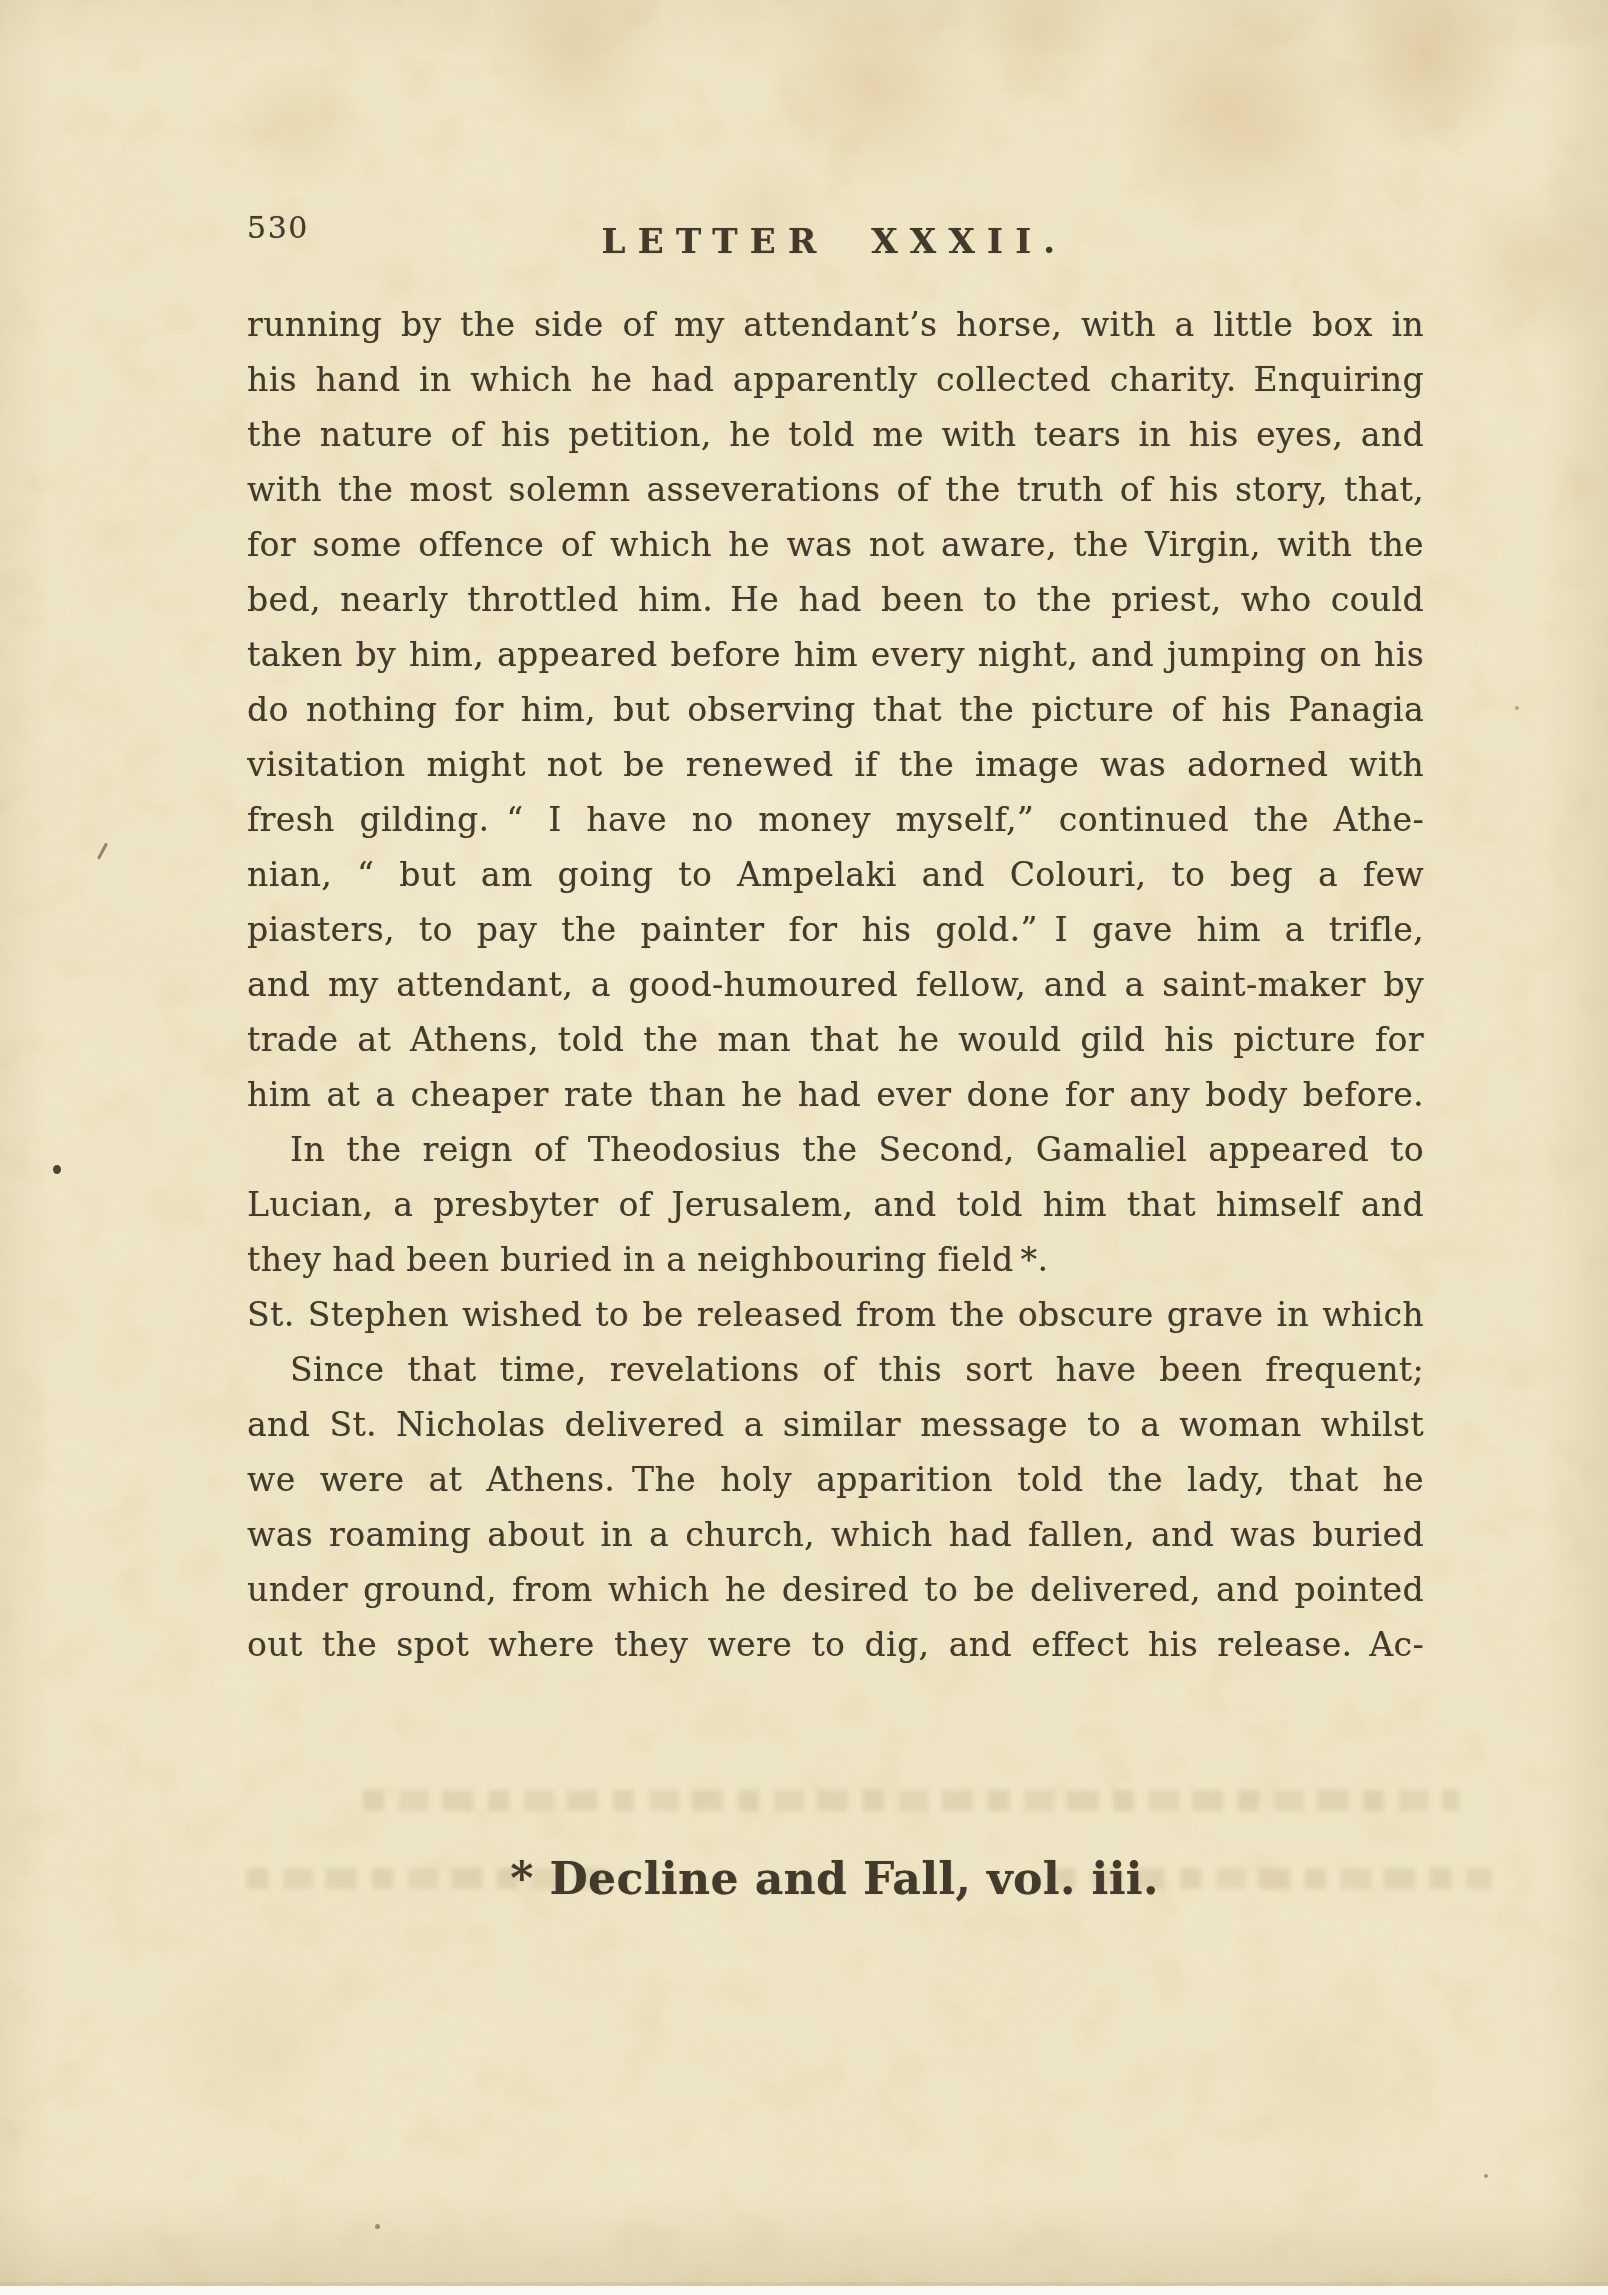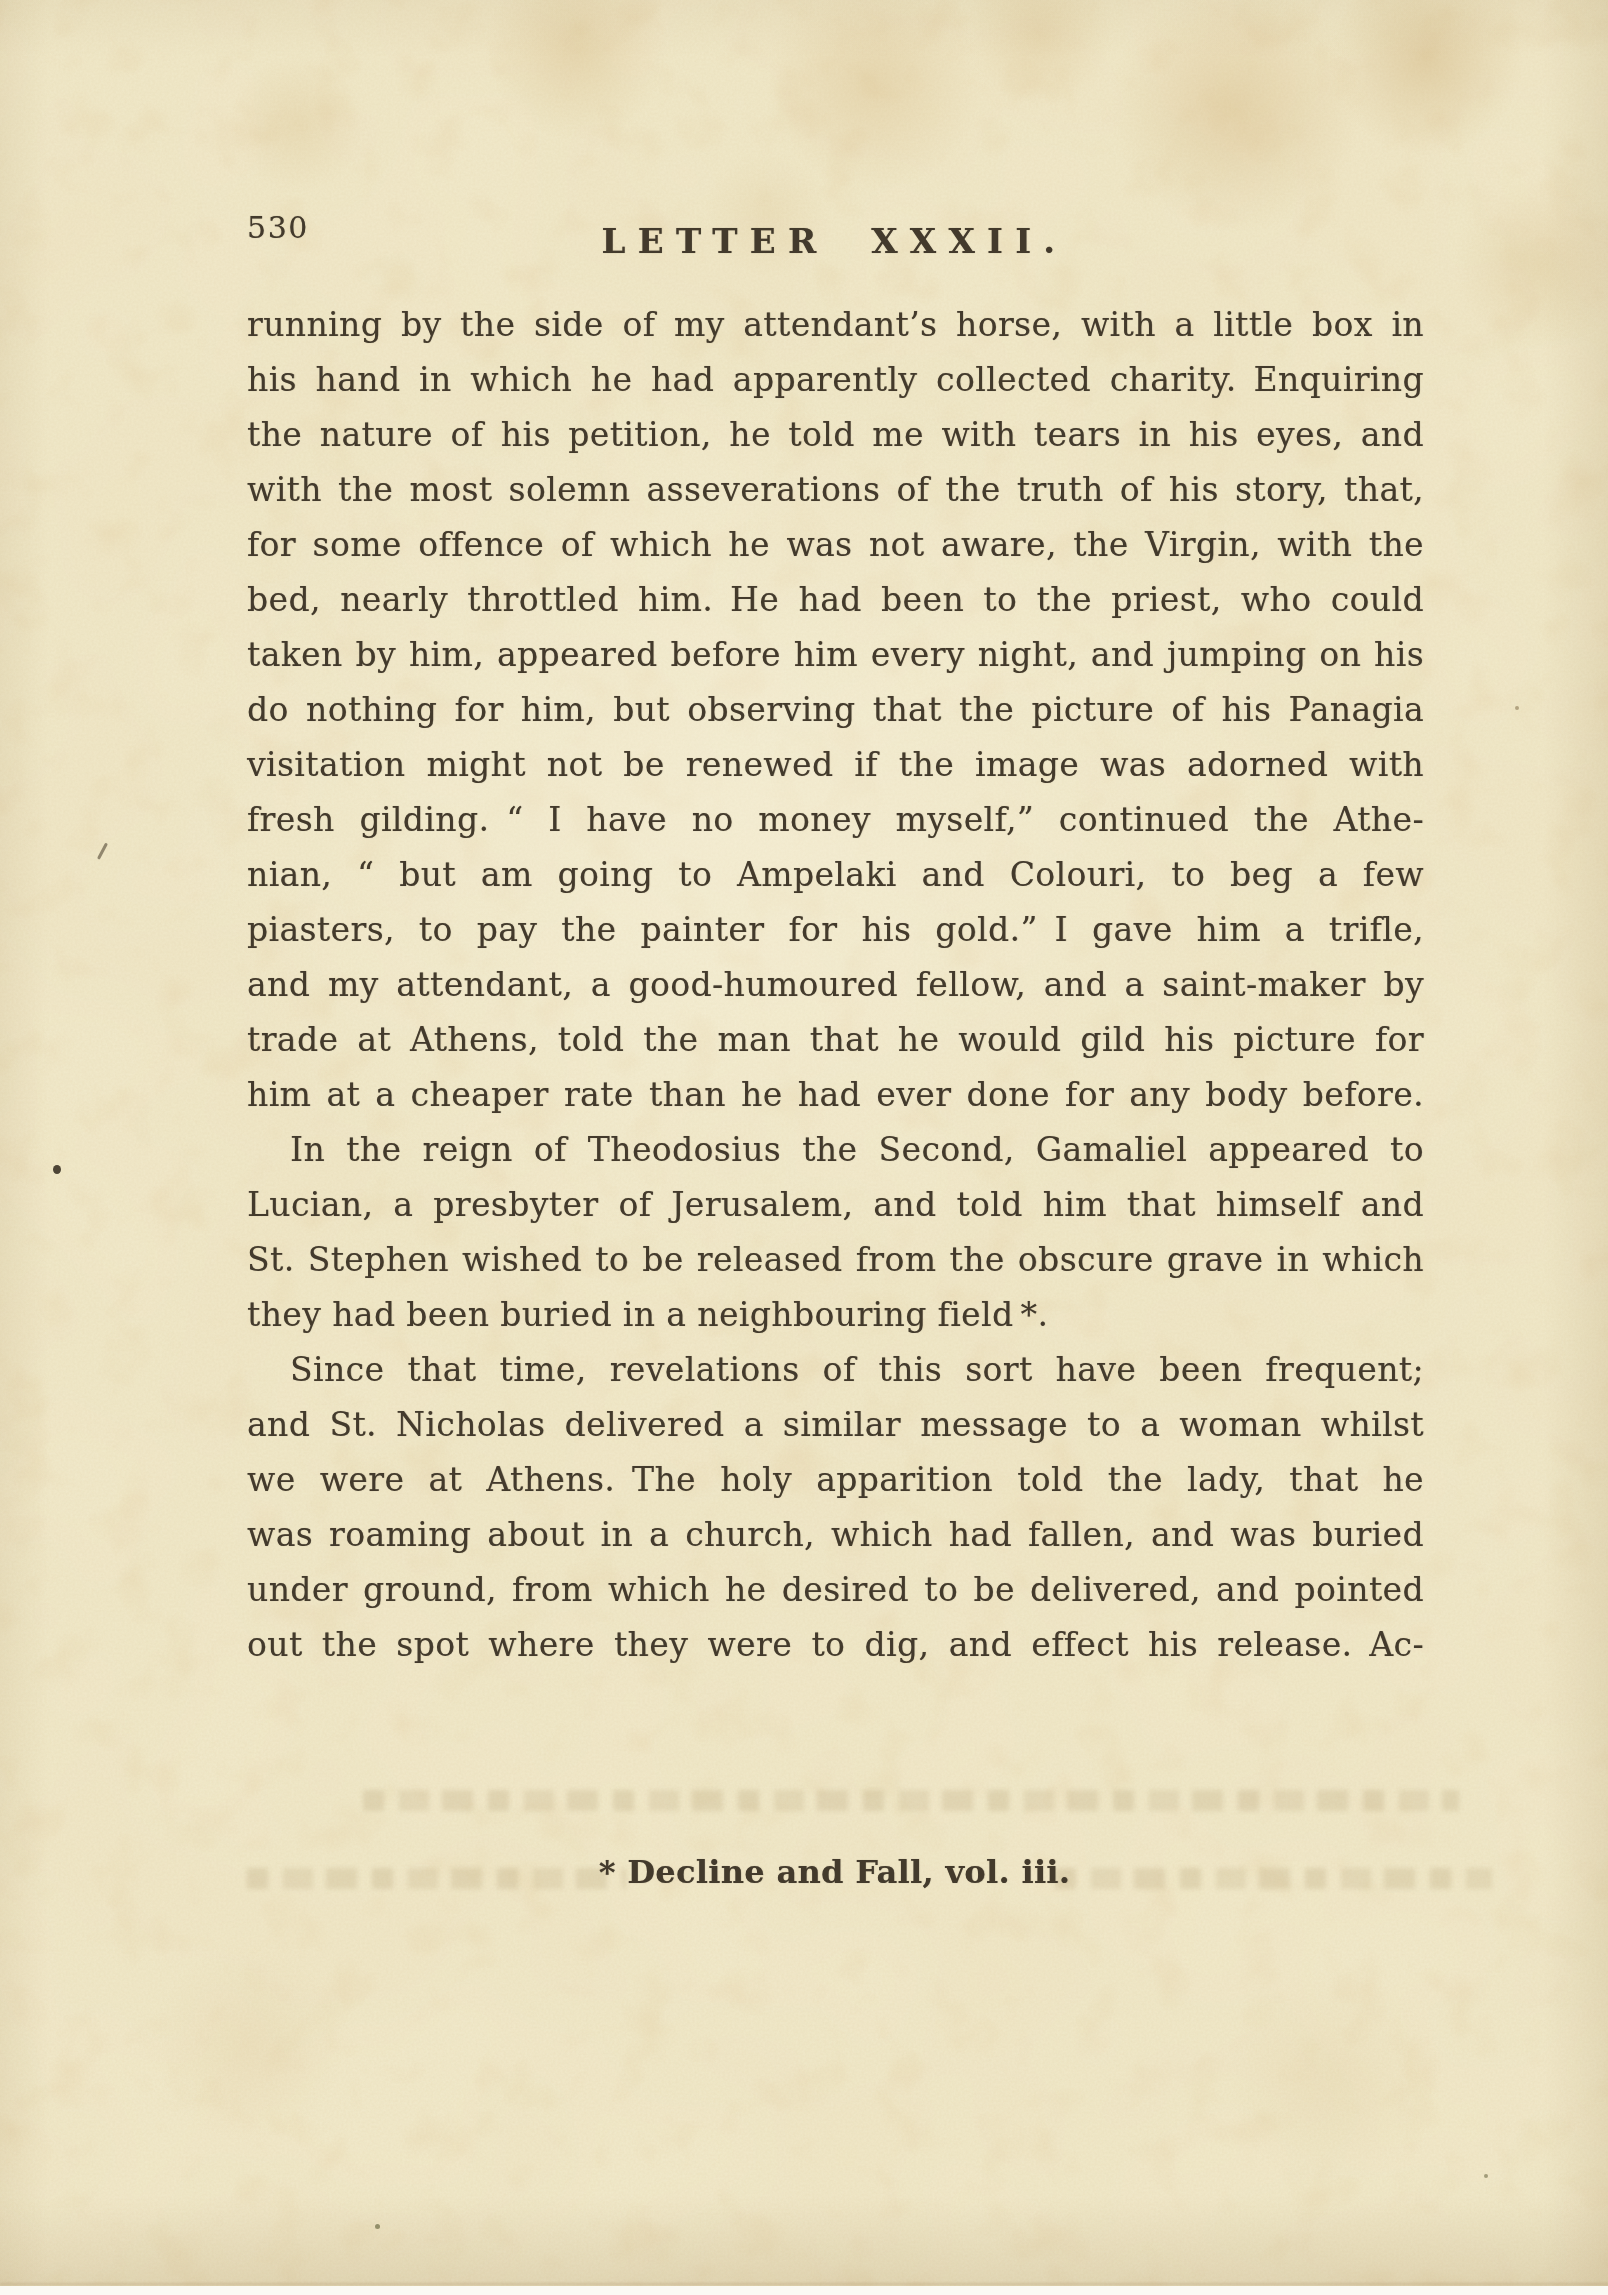--- a/index.html
+++ b/index.html
@@ -54,21 +54,21 @@
     font-size: 33px; line-height: 55px;
     letter-spacing: 0.012em;
     text-shadow: 0.3px 0.3px 0.7px rgba(64,55,40,0.45);
   }
   .line { text-align: justify; text-align-last: justify; white-space: nowrap; }
   .line.short { text-align-last: left; white-space: normal; }
   .line.indent { text-indent: 43px; }
   .footnote {
     position: absolute; left: 247px; top: 1853px; width: 1175px;
     text-align: center;
-    font-size: 32px; font-weight: 700;
+    font-size: 44px; font-weight: 700;
     letter-spacing: 0.01em;
     text-shadow: 0.3px 0.3px 0.8px rgba(64,55,40,0.5);
   }
   .ghost {
     position: absolute; height: 21.4px;
     filter: blur(2.5px); opacity: 0.33;
     background: repeating-linear-gradient(90deg,
       rgba(168,146,100,0.65) 0 21.4px, rgba(168,146,100,0) 21.4px 36px,
       rgba(168,146,100,0.50) 36px 66px, rgba(168,146,100,0) 66px 79px,
       rgba(168,146,100,0.60) 79px 110px, rgba(168,146,100,0) 110px 125px);
@@ -137,22 +137,22 @@
       <div class="line">do nothing for him, but observing that the picture of his Panagia</div>
       <div class="line">visitation might not be renewed if the image was adorned with</div>
       <div class="line">fresh gilding. “ I have no money myself,” continued the Athe-</div>
       <div class="line">nian, “ but am going to Ampelaki and Colouri, to beg a few</div>
       <div class="line">piasters, to pay the painter for his gold.” I gave him a trifle,</div>
       <div class="line">and my attendant, a good-humoured fellow, and a saint-maker by</div>
       <div class="line">trade at Athens, told the man that he would gild his picture for</div>
       <div class="line">him at a cheaper rate than he had ever done for any body before.</div>
       <div class="line indent">In the reign of Theodosius the Second, Gamaliel appeared to</div>
       <div class="line">Lucian, a presbyter of Jerusalem, and told him that himself and</div>
+      <div class="line short">they had been buried in a neighbouring field *.</div>
       <div class="line">St. Stephen wished to be released from the obscure grave in which</div>
-      <div class="line short">they had been buried in a neighbouring field *.</div>
       <div class="line indent">Since that time, revelations of this sort have been frequent;</div>
       <div class="line">and St. Nicholas delivered a similar message to a woman whilst</div>
       <div class="line">we were at Athens. The holy apparition told the lady, that he</div>
       <div class="line">was roaming about in a church, which had fallen, and was buried</div>
       <div class="line">under ground, from which he desired to be delivered, and pointed</div>
       <div class="line">out the spot where they were to dig, and effect his release. Ac-</div>
     </div>
 
   <div class="ghost g1"></div>
   <div class="ghost g2"></div>

